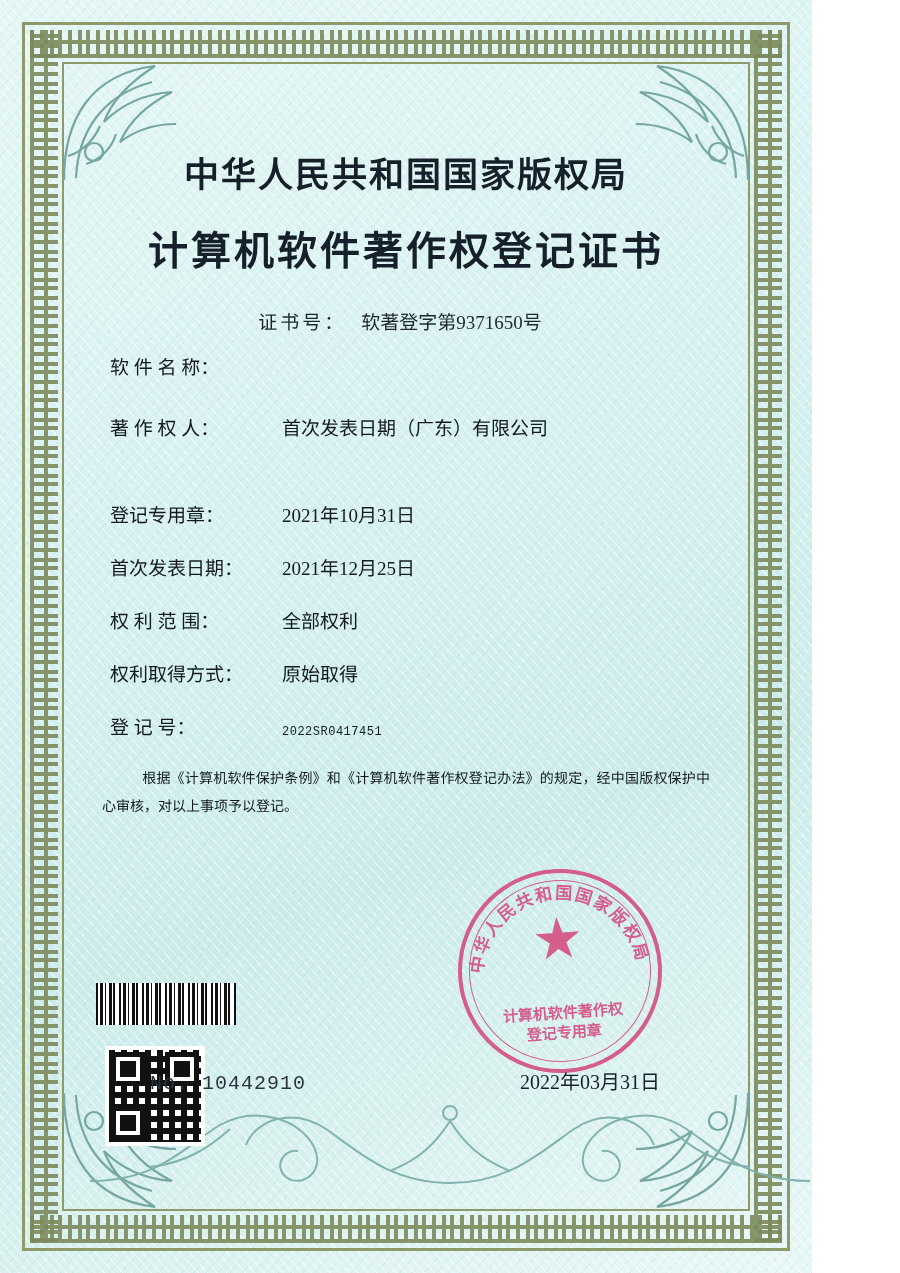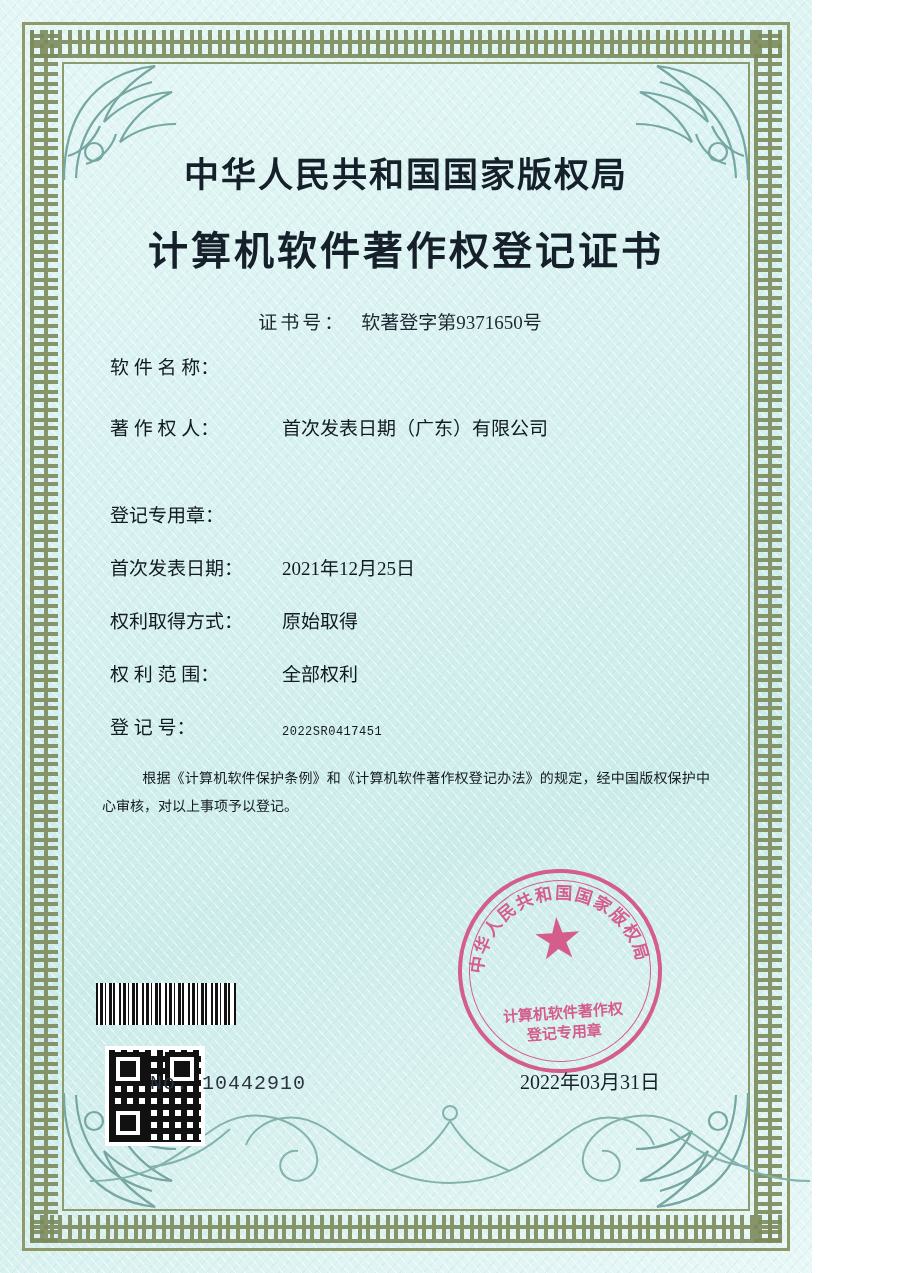--- a/index.html
+++ b/index.html
@@ -385,35 +385,36 @@
 
       <div class="field-row" style="margin-top:34px;">
         <div class="field-label">著 作 权 人：</div>
         <div class="field-value">首次发表日期（广东）有限公司</div>
       </div>
 
       <div class="gap-block"></div>
 
       <div class="field-row">
         <div class="field-label">登记专用章：</div>
+        <div class="field-value">2021年10月31日</div>
       </div>
 
       <div class="field-row">
         <div class="field-label">首次发表日期：</div>
         <div class="field-value">2021年12月25日</div>
       </div>
 
       <div class="field-row">
+        <div class="field-label">权 利 范 围：</div>
+        <div class="field-value">全部权利</div>
+      </div>
+
+      <div class="field-row">
         <div class="field-label">权利取得方式：</div>
         <div class="field-value">原始取得</div>
-      </div>
-
-      <div class="field-row">
-        <div class="field-label">权 利 范 围：</div>
-        <div class="field-value">全部权利</div>
       </div>
 
       <div class="field-row">
         <div class="field-label">登 记 号：</div>
         <div class="field-value mono">2022SR0417451</div>
       </div>
 
     </div>
 
     <div class="paragraph">

